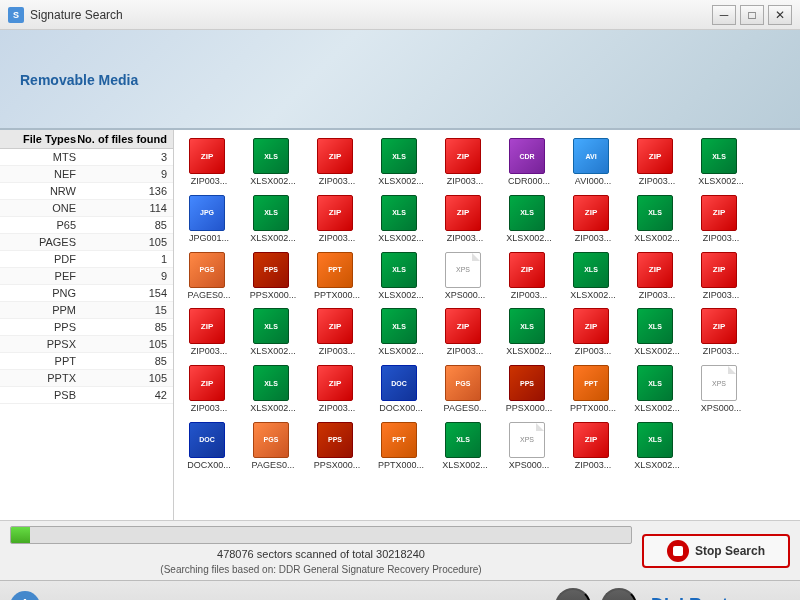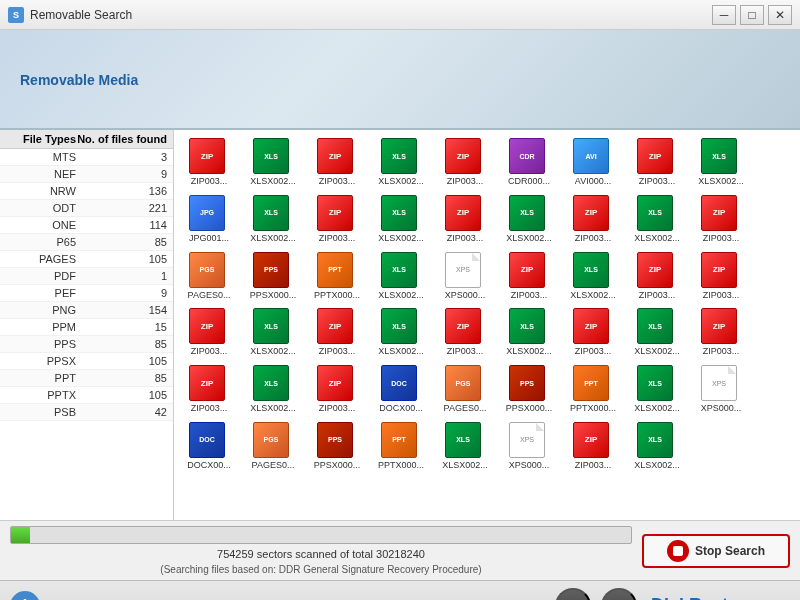--- a/index.html
+++ b/index.html
@@ -378,21 +378,21 @@
     
     ::-webkit-scrollbar { width: 14px; }
     ::-webkit-scrollbar-track { background: #f0f0f0; }
     ::-webkit-scrollbar-thumb { background: #aaa; border: 1px solid #999; }
   </style>
 </head>
 <body>
 
 <div class="titlebar">
   <div class="titlebar-icon">S</div>
-  <span class="titlebar-title">Removable Search</span>
+  <span class="titlebar-title">Signature Search</span>
   <div class="titlebar-buttons">
     <button class="titlebar-btn">─</button>
     <button class="titlebar-btn">□</button>
     <button class="titlebar-btn close">✕</button>
   </div>
 </div>
 
 <div class="header">
   <div class="header-logo">
     <div class="header-subtitle">Removable Media</div>
@@ -413,24 +413,20 @@
         </div>
         <div class="file-row">
           <span class="file-type-cell">NEF</span>
           <span class="file-count-cell">9</span>
         </div>
         <div class="file-row">
           <span class="file-type-cell">NRW</span>
           <span class="file-count-cell">136</span>
         </div>
         <div class="file-row">
-          <span class="file-type-cell">ODT</span>
-          <span class="file-count-cell">221</span>
-        </div>
-        <div class="file-row">
           <span class="file-type-cell">ONE</span>
           <span class="file-count-cell">114</span>
         </div>
         <div class="file-row">
           <span class="file-type-cell">P65</span>
           <span class="file-count-cell">85</span>
         </div>
         <div class="file-row">
           <span class="file-type-cell">PAGES</span>
           <span class="file-count-cell">105</span>
@@ -806,21 +802,21 @@
         </div>
       </div>
     </div>
 </div>
 
 <div class="progress-area">
   <div class="progress-left">
     <div class="progress-bar-container">
       <div class="progress-bar-fill" id="progress-fill" style="width: 3%;"></div>
     </div>
-    <div class="progress-text">754259 sectors scanned of total 30218240</div>
+    <div class="progress-text">478076 sectors scanned of total 30218240</div>
     <div class="progress-subtext">(Searching files based on:  DDR General Signature Recovery Procedure)</div>
   </div>
   <button class="stop-btn">
     <div class="stop-icon">
       <div class="stop-inner"></div>
     </div>
     <span>Stop Search</span>
   </button>
 </div>
 

